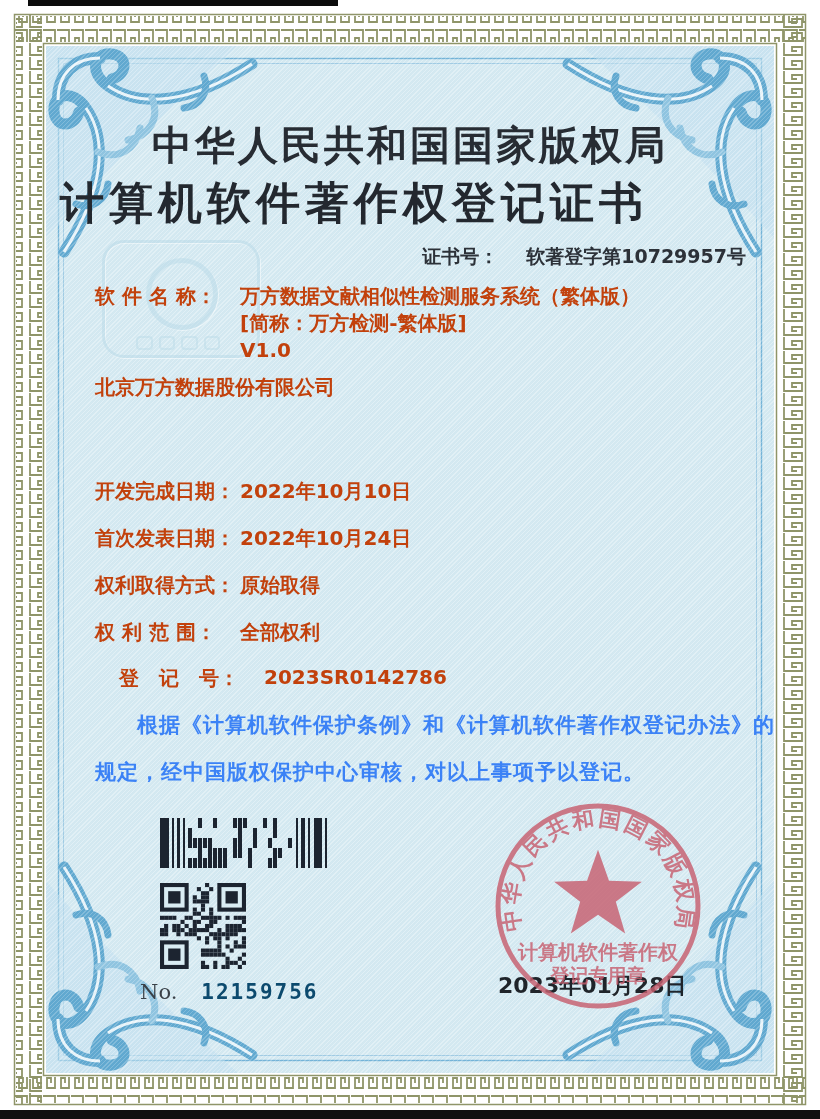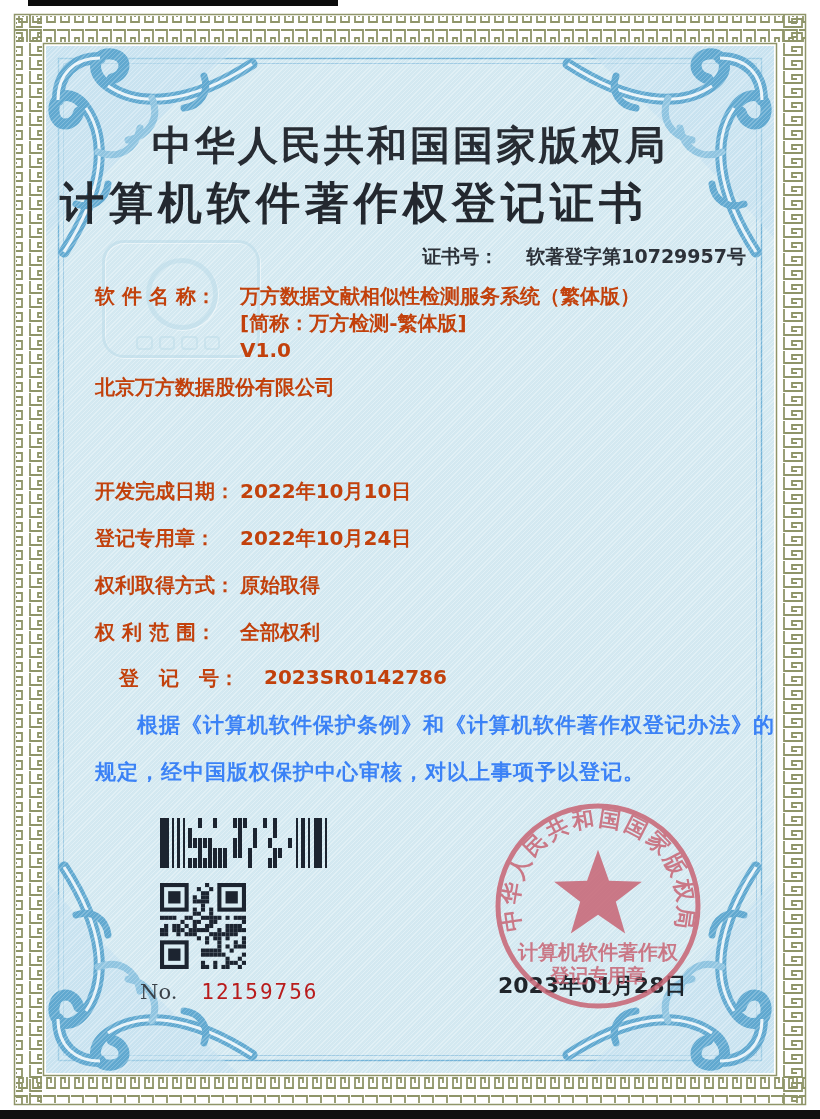--- a/index.html
+++ b/index.html
@@ -42,22 +42,22 @@
   
   .stmt{position:absolute;font-size:21px;font-weight:bold;letter-spacing:1px;color:#3b82f6;}
   #stmt-1{left:137px;top:711px;}
   #stmt-2{left:95px;top:758px;}
   
   #barcode{left:160px;top:818px;width:185px;height:50px;}
   #qrcode{left:160px;top:883px;width:86px;height:86px;}
   
   #serial-line{left:140px;top:980px;display:flex;align-items:baseline;gap:24px;}
   #serial-label{font-family:"DejaVu Serif",serif;font-size:21px;color:#3a4148;}
-  #serial-value{font-family:"DejaVu Sans Mono",monospace;font-size:21px;font-weight:normal;
-     letter-spacing:2px;color:#b91c1c;}
+  #serial-value{font-family:"DejaVu Sans Mono",monospace;font-size:21px;font-weight:bold;
+     letter-spacing:2px;color:#0c4a6e;}
   #issue-date{left:498px;top:971px;font-size:22px;font-weight:bold;color:#1f242a;z-index:2;}
   #seal{left:488px;top:796px;width:220px;height:220px;z-index:5;opacity:.82;}
   svg{display:block;}
 </style>
 </head>
 <body>
 <div id="page">
 
   <svg class="abs" width="820" height="1119" viewBox="0 0 820 1119" style="left:0;top:0;">
     <defs>
@@ -131,21 +131,21 @@
     </span>
   </div>
   <div class="row" id="row-owner">
     <span class="val">北京万方数据股份有限公司</span>
   </div>
   <div class="row" id="row-devdate">
     <span class="lbl">开发完成日期：</span>
     <span class="val">2022年10月10日</span>
   </div>
   <div class="row" id="row-pubdate">
-    <span class="lbl">登记专用章：</span>
+    <span class="lbl">首次发表日期：</span>
     <span class="val">2022年10月24日</span>
   </div>
   <div class="row" id="row-scope">
     <span class="lbl">权 利 范 围：</span>
     <span class="val">全部权利</span>
   </div>
   <div class="row" id="row-acq">
     <span class="lbl">权利取得方式：</span>
     <span class="val">原始取得</span>
   </div>

